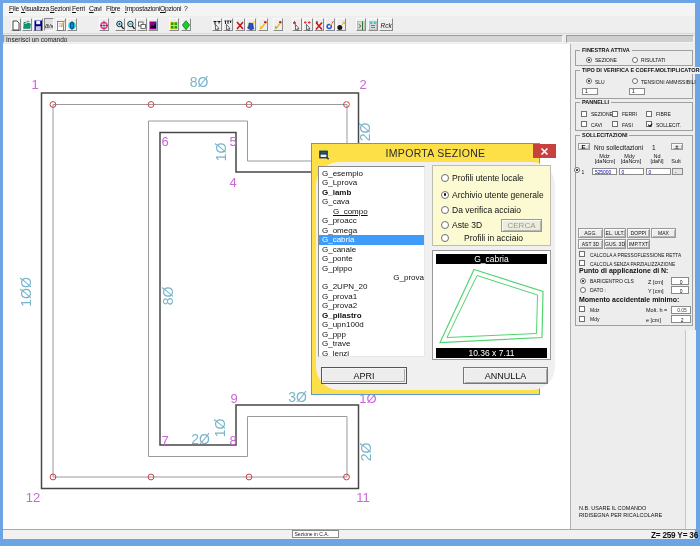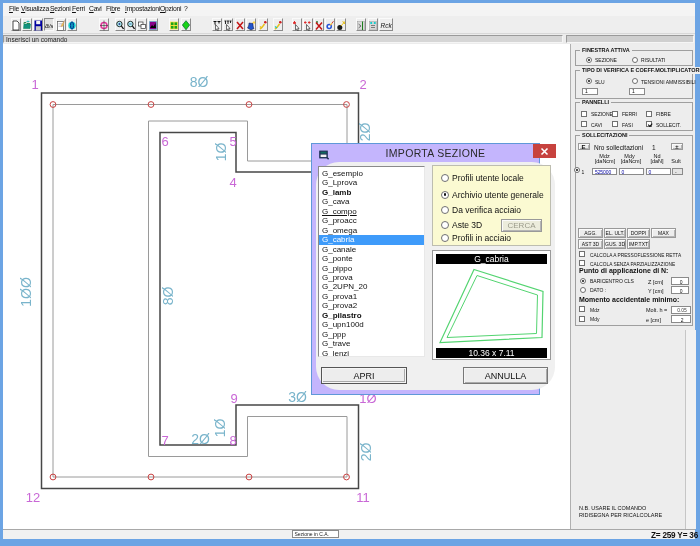--- a/index.html
+++ b/index.html
@@ -357,21 +357,21 @@
   <div class="inp" style="left:100px;top:261.5px;width:20px;height:8px;line-height:7px;text-align:center;color:#444;">0.05</div>
   <div class="cb" style="left:8px;top:271.5px;"></div>
     <span class="t" style="left:19px;top:272px;">Mdy</span>
   <span class="t" style="left:75px;top:272.5px;font-size:5.5px;">e [cm]</span>
   <div class="inp" style="left:100px;top:271px;width:20px;height:8px;line-height:7px;text-align:center;">2</div>
   <div style="position:absolute;left:114px;top:286px;width:11px;height:199px;background:#f2f2f2;border-left:1px solid #c6c6c6;"></div>
   <span class="t" style="left:8px;top:461px;font-size:5.5px;">N.B. USARE IL COMANDO</span>
   <span class="t" style="left:8px;top:468px;font-size:5.5px;">RIDISEGNA PER RICALCOLARE</span>
 </div>
 
-<div id="dialog" class="abs" style="left:311px;top:143px;width:229px;height:252px;background:#c4b5fd;outline:1px solid #5f98d8;outline-offset:-1px;">
+<div id="dialog" class="abs" style="left:311px;top:143px;width:229px;height:252px;background:#fde047;outline:1px solid #5f98d8;outline-offset:-1px;">
 
   <svg style="position:absolute;left:8px;top:6.5px;" width="10" height="10" viewBox="0 0 10 10">
       <rect x="0.8" y="1.2" width="7.4" height="6.6" fill="#273a5e" stroke="#1d3255" stroke-width="1.2"></rect>
       <rect x="1.6" y="1.8" width="5.8" height="1.6" fill="#0e6b5e"></rect>
       <path d="M1.6 4.6h5.8v2.4H1.6z" fill="#f2f2f2"></path>
       <path d="M8.2 7.8 9.6 9.2" stroke="#1d3255" stroke-width="1.4"></path>
     </svg>
   <div style="position:absolute;left:0;top:3.5px;width:249px;text-align:center;font-size:10.5px;letter-spacing:0.3px;color:#2a2a2a;">IMPORTA SEZIONE</div>
   <div style="position:absolute;left:222px;top:1px;width:23px;height:14px;background:#c7423e;">
     <svg style="position:absolute;left:7px;top:3px;" width="9" height="9" viewBox="0 0 9 9">
@@ -379,28 +379,28 @@
       </svg>
   </div>
 
   <div style="position:absolute;left:5px;top:19px;width:239px;height:228px;background:#f0f0f0;border-radius:23px;">
 
     <div style="position:absolute;left:2px;top:4px;width:107px;height:191px;background:#fff;border:1px solid #8a8a8a;border-right-color:#e8e8e8;border-bottom-color:#e8e8e8;overflow:hidden;font-size:8px;line-height:9.45px;color:#111;padding-top:2px;">
       <div style="padding-left:3px;">G_esempio</div>
       <div style="padding-left:3px;">G_Lprova</div>
       <div style="padding-left:3px;font-weight:bold;">G_lamb</div>
       <div style="padding-left:3px;">G_cava</div>
-      <div style="padding-left:3px;text-decoration:underline;">G_compo</div>
+      <div style="padding-left:14px;text-decoration:underline;">G_compo</div>
       <div style="padding-left:3px;">G_proacc</div>
       <div style="padding-left:3px;">G_omega</div>
       <div style="padding-left:3px;background:#3e9bfa;color:#fff;">G_cabria</div>
       <div style="padding-left:3px;">G_canale</div>
       <div style="padding-left:3px;">G_ponte</div>
       <div style="padding-left:3px;">G_pippo</div>
-      <div style="padding-left:3px;">G_prova</div>
+      <div style="padding-left:3px;text-align:right;">G_prova</div>
       <div style="padding-left:3px;">G_2UPN_20</div>
       <div style="padding-left:3px;">G_prova1</div>
       <div style="padding-left:3px;">G_prova2</div>
       <div style="padding-left:3px;font-weight:bold;">G_pilastro</div>
       <div style="padding-left:3px;">G_upn100d</div>
       <div style="padding-left:3px;">G_ppp</div>
       <div style="padding-left:3px;">G_trave</div>
       <div style="padding-left:3px;">G_lenzi</div>
     </div>
 
@@ -408,21 +408,21 @@
       <div class="rad" style="left:8px;top:8px;"></div>
         <span class="t" style="left:19px;top:7px;font-size:8.5px;">Profili utente locale</span>
       <div class="rad on" style="left:8px;top:24.5px;"></div>
         <span class="t" style="left:19px;top:23.5px;font-size:8.5px;">Archivio utente generale</span>
       <div class="rad" style="left:8px;top:40px;"></div>
         <span class="t" style="left:19px;top:39px;font-size:8.5px;">Da verifica acciaio</span>
       <div class="rad" style="left:8px;top:54.5px;"></div>
         <span class="t" style="left:19px;top:53.5px;font-size:8.5px;">Aste 3D</span>
       <div class="btn" style="left:68px;top:52.5px;width:41px;height:13px;line-height:12px;font-size:8px;color:#9a9a8a;background:#ececdc;">CERCA</div>
       <div class="rad" style="left:8px;top:68px;"></div>
-        <span class="t" style="left:19px;top:67px;font-size:8.5px;">Profili in acciaio</span>
+        <span class="t" style="left:31px;top:67px;font-size:8.5px;">Profili in acciaio</span>
     </div>
 
     <div style="position:absolute;left:116px;top:88px;width:119px;height:110px;background:#fff;border:1px solid #999;">
       <div style="position:absolute;left:3px;top:3px;width:111px;height:10px;background:#000;color:#fff;font-size:8.5px;line-height:10px;text-align:center;">G_cabria</div>
       <svg style="position:absolute;left:0;top:0;" width="117" height="108" viewBox="0 0 117 108">
         <polygon points="41,18.5 110,40.5 109,86.5 7,91.5" fill="none" stroke="#53d470" stroke-width="1.2"></polygon>
         <polygon points="44,24.5 104.5,44 103.5,82.5 14,86.5" fill="none" stroke="#53d470" stroke-width="1"></polygon>
       </svg>
       <div style="position:absolute;left:3px;top:96.5px;width:111px;height:10px;background:#000;color:#fff;font-size:8.5px;line-height:10px;text-align:center;">10.36 x 7.11</div>
     </div>

